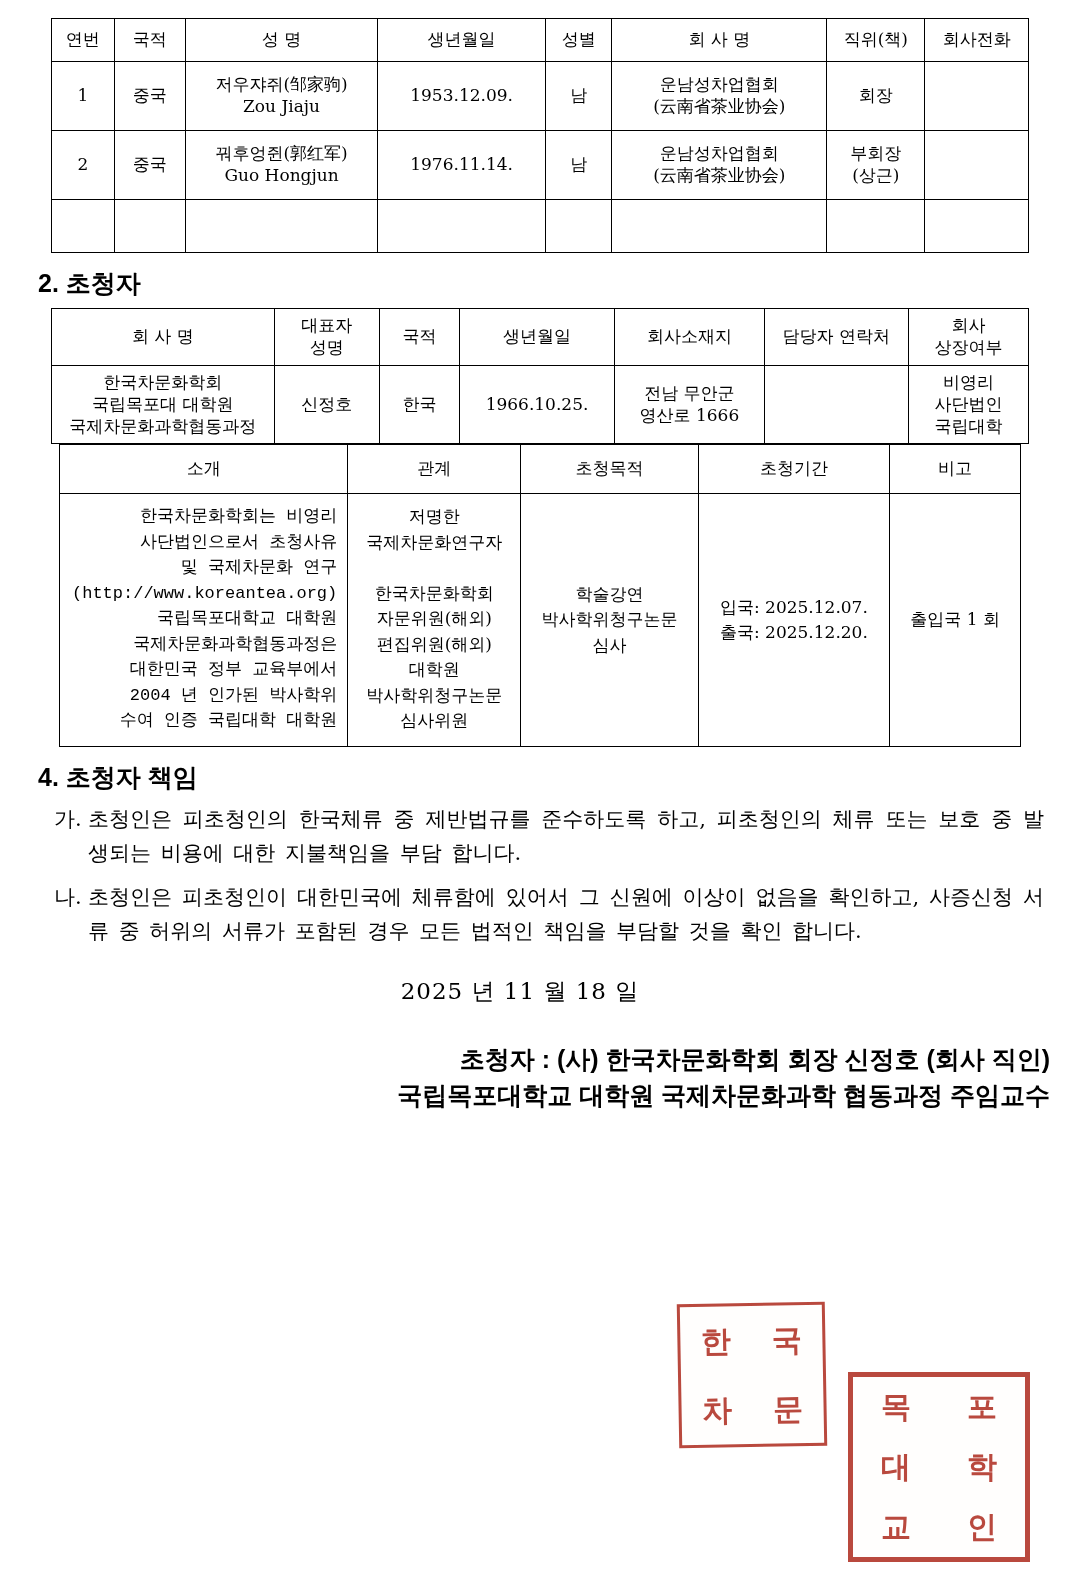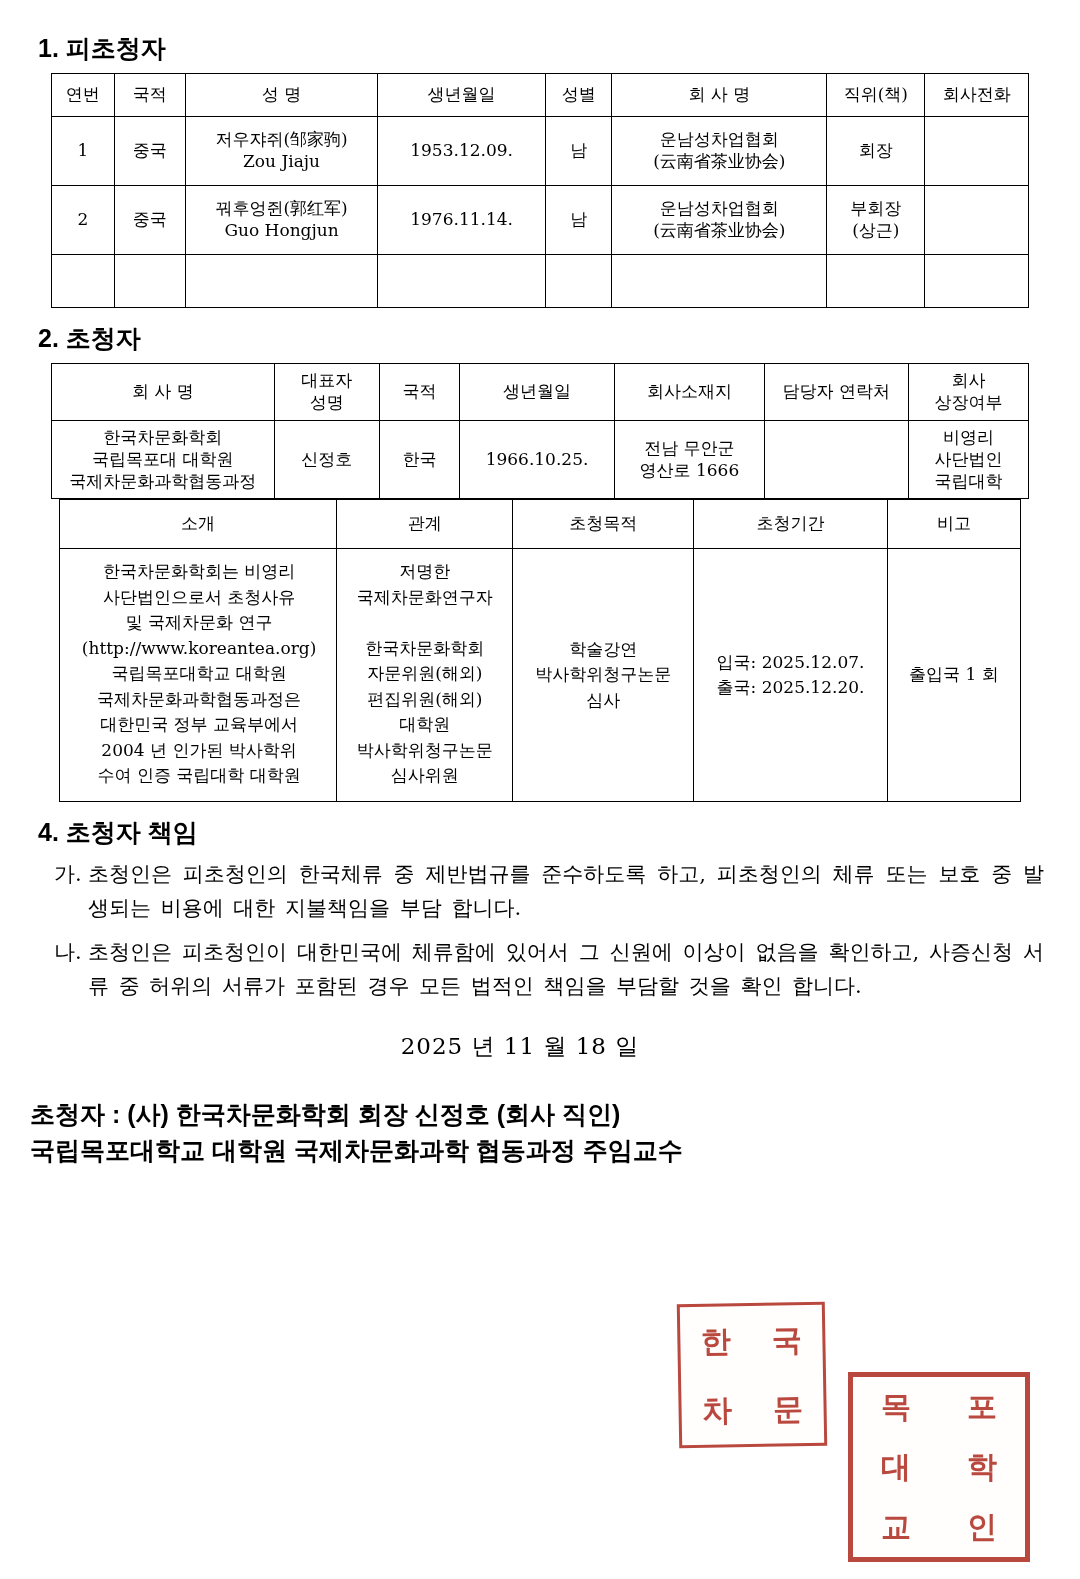--- a/index.html
+++ b/index.html
@@ -77,24 +77,25 @@
   .t-invitees tr.empty td { height: 40px; }
 
   .t-inviter { width: 978px; }
   .t-inviter th { height: 44px; }
   .t-inviter td { height: 62px; }
 
   .t-reason { width: 962px; }
   .t-reason th { height: 36px; }
   .t-reason td { vertical-align: middle; }
   .t-reason td.intro {
-    text-align: center;
+    text-align: right;
     padding: 10px 10px 12px 12px;
     line-height: 1.5;
     vertical-align: top;
+    font-family: Liberation Mono, monospace;
   }
   .t-reason td.rel {
     line-height: 1.5;
     padding: 10px 6px;
     vertical-align: top;
   }
   .t-reason td.purpose, .t-reason td.period, .t-reason td.remark {
     line-height: 1.5;
   }
   .nowrap { white-space: nowrap; }
@@ -124,21 +125,21 @@
 
   
   .date-line {
     text-align: center;
     font-size: 23px;
     margin: 28px 0 0 0;
     letter-spacing: 1px;
     padding-right: 40px;
   }
   .sign-block {
-    text-align: left;
+    text-align: right;
     font-size: 25px;
     font-weight: bold;
     font-family: "Liberation Sans", sans-serif;
     margin-top: 34px;
     line-height: 1.45;
   }
   .sign-block .ln { display: block; }
 
   
   .stamp {
@@ -177,21 +178,20 @@
     grid-template-rows: 1fr 1fr 1fr;
     border-width: 5px;
   }
 </style>
 </head>
 <body>
 
 <div class="page">
 
 
-  <div class="section-h">1. 피초청자</div>
 
   <table class="t-invitees">
     <tbody>
         <tr>
       <th style="width:58px">연번</th>
       <th style="width:68px">국적</th>
       <th style="width:196px">성  명</th>
       <th style="width:166px">생년월일</th>
       <th style="width:62px">성별</th>
       <th style="width:228px">회 사 명</th>

